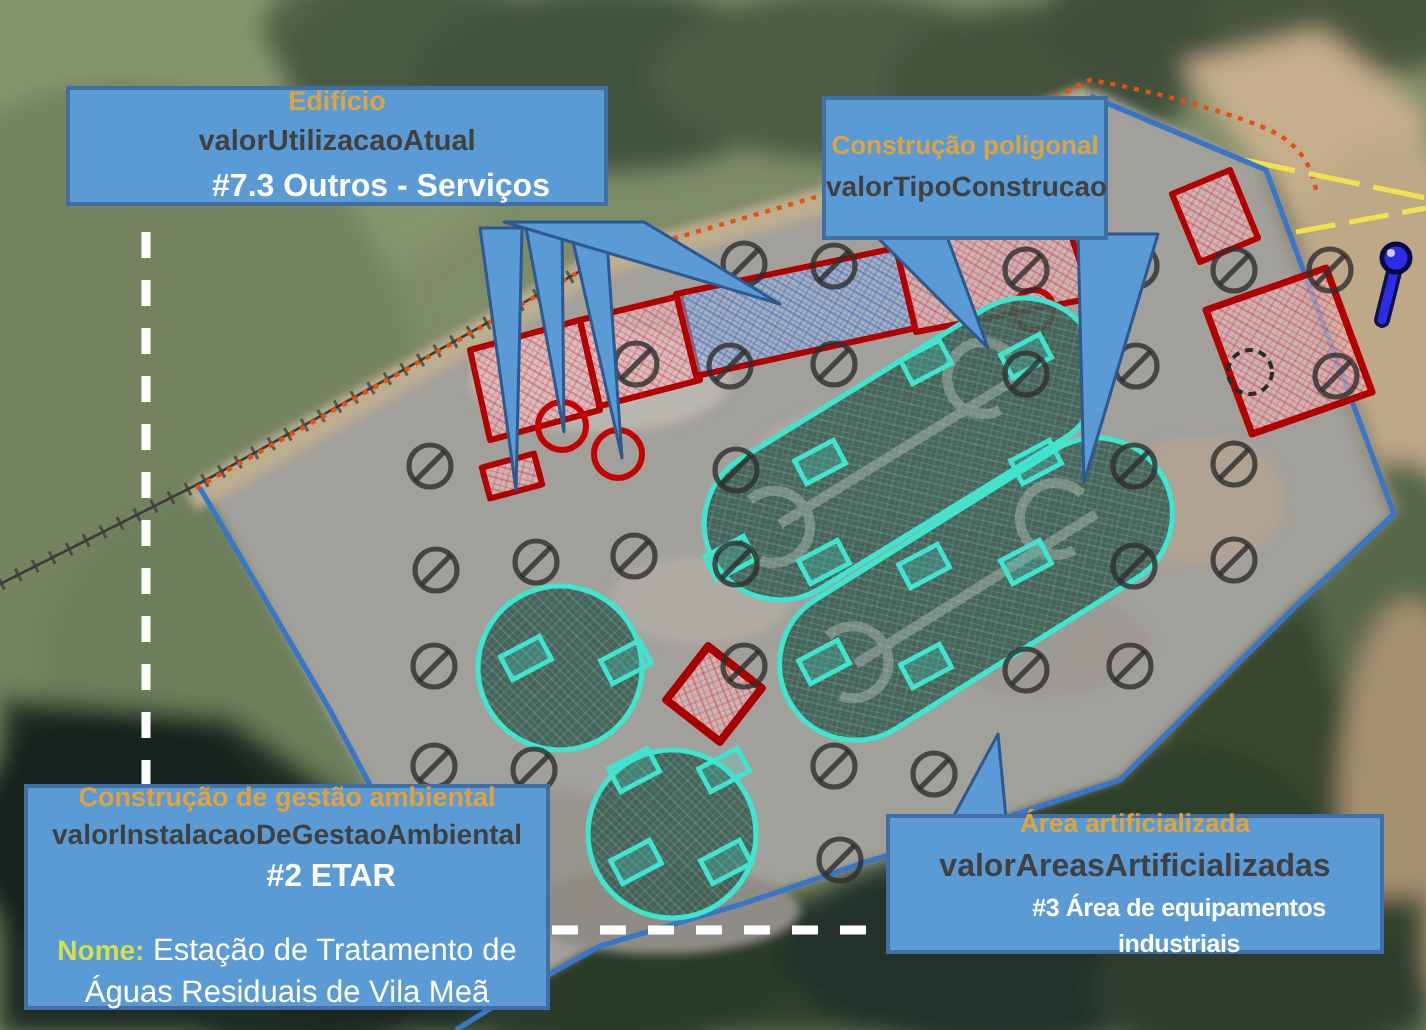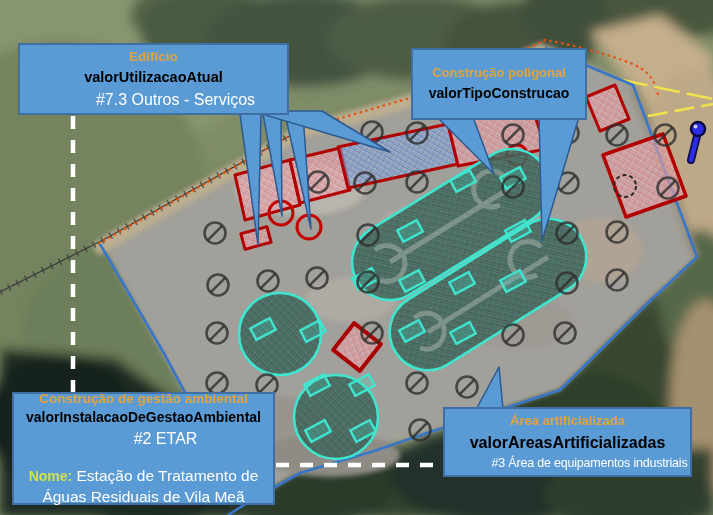--- a/index.html
+++ b/index.html
@@ -13,25 +13,25 @@
     position:absolute;
     background:#5b9bd5;
     border:2px solid #3f6fa3;
     box-sizing:border-box;
     text-align:center;
     display:flex;flex-direction:column;justify-content:center;
     line-height:1.45;
     z-index:5;
   }
   .co-title{color:#e3a33c;font-weight:bold;font-size:13.5px;}
-  .co-attr{color:#000000;font-weight:bold;font-size:14.5px;}
-  .co-value{color:#ffffff;font-weight:normal;font-size:15.5px;padding-left:44px;}
-  #box-edificio{left:18px;top:43px;width:271px;height:72px;}
+  .co-attr{color:#404040;font-weight:bold;font-size:14.5px;}
+  .co-value{color:#ffffff;font-weight:bold;font-size:15.5px;padding-left:44px;}
+  #box-edificio{left:33px;top:43px;width:271px;height:60px;}
   #box-edificio .co-value{font-size:16px;}
-  #box-construcao{left:411px;top:48px;width:176px;height:72px;}
+  #box-construcao{left:411px;top:48px;width:143px;height:72px;}
   #box-construcao .co-title{font-size:13px;}
   #box-construcao .co-attr{font-size:14px;}
   #box-instalacao{left:12px;top:392px;width:263px;height:113px;line-height:1.38;}
   #box-instalacao .co-attr{font-size:14px;}
   #box-instalacao .co-value{font-size:16px;}
   .co-nome{color:#ffffff;font-weight:normal;font-size:15.5px;margin-top:15px;}
   .co-nome .nome-label{color:#d2e14e;font-weight:bold;font-size:14px;}
   #box-area{left:443px;top:407px;width:249px;height:70px;}
   #box-area .co-title{font-size:13px;}
   #box-area .co-attr{font-size:16px;}

